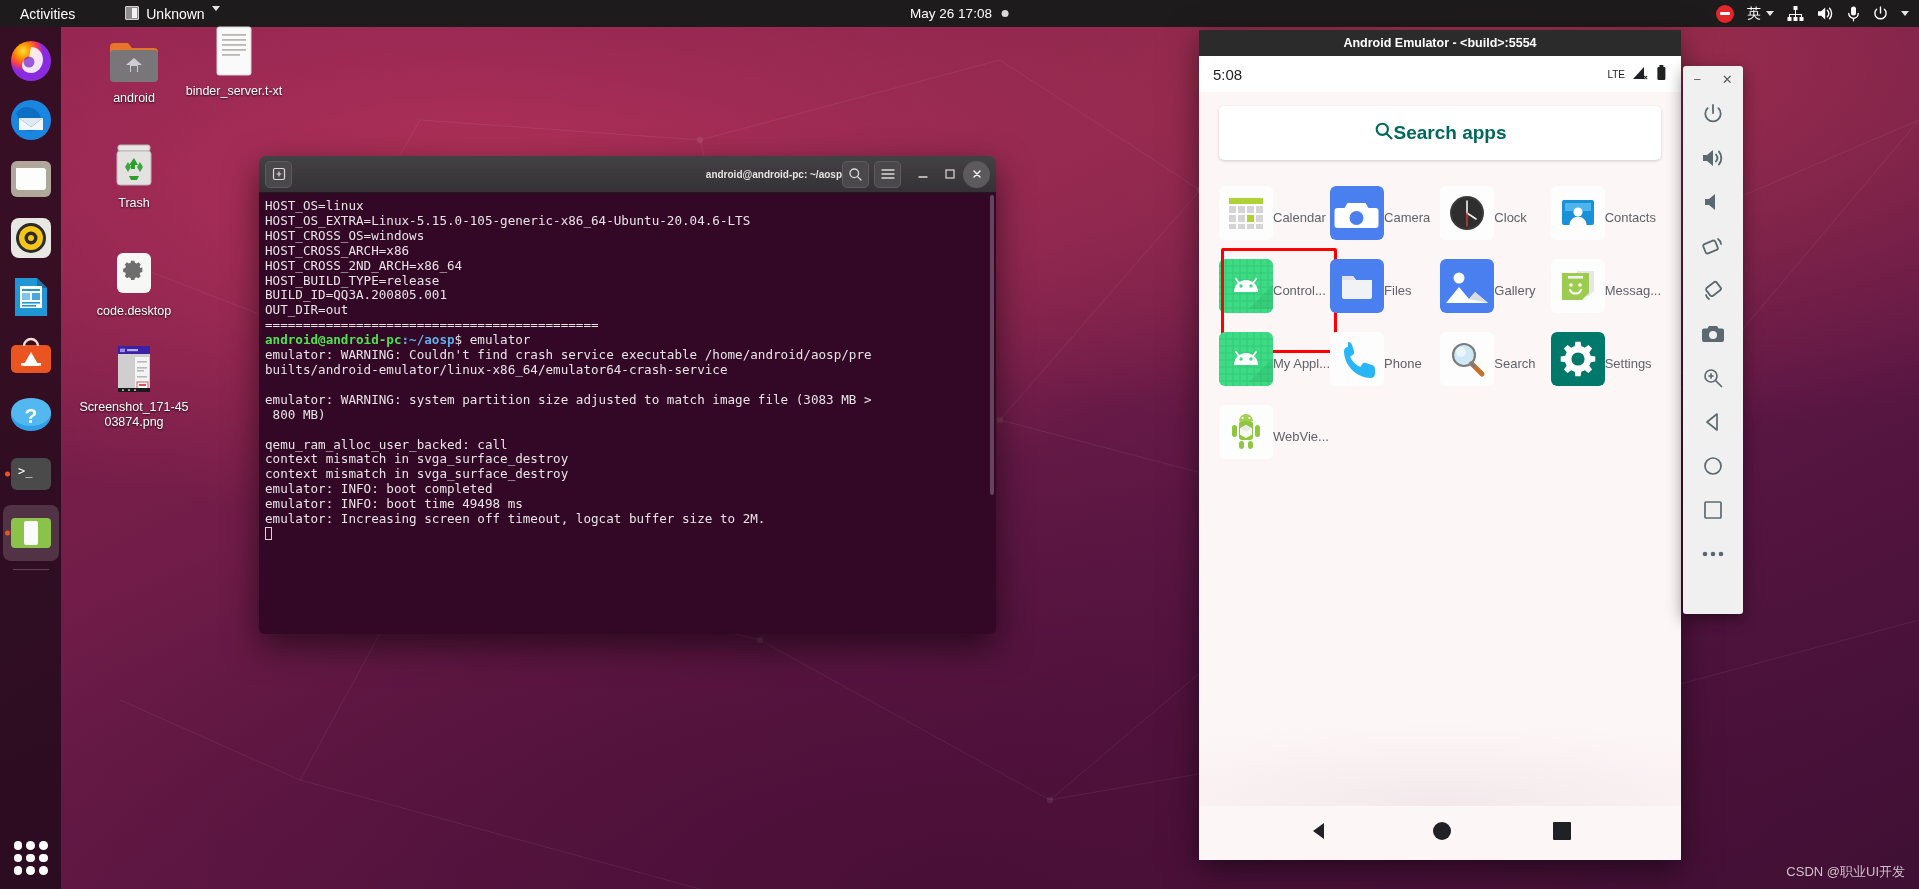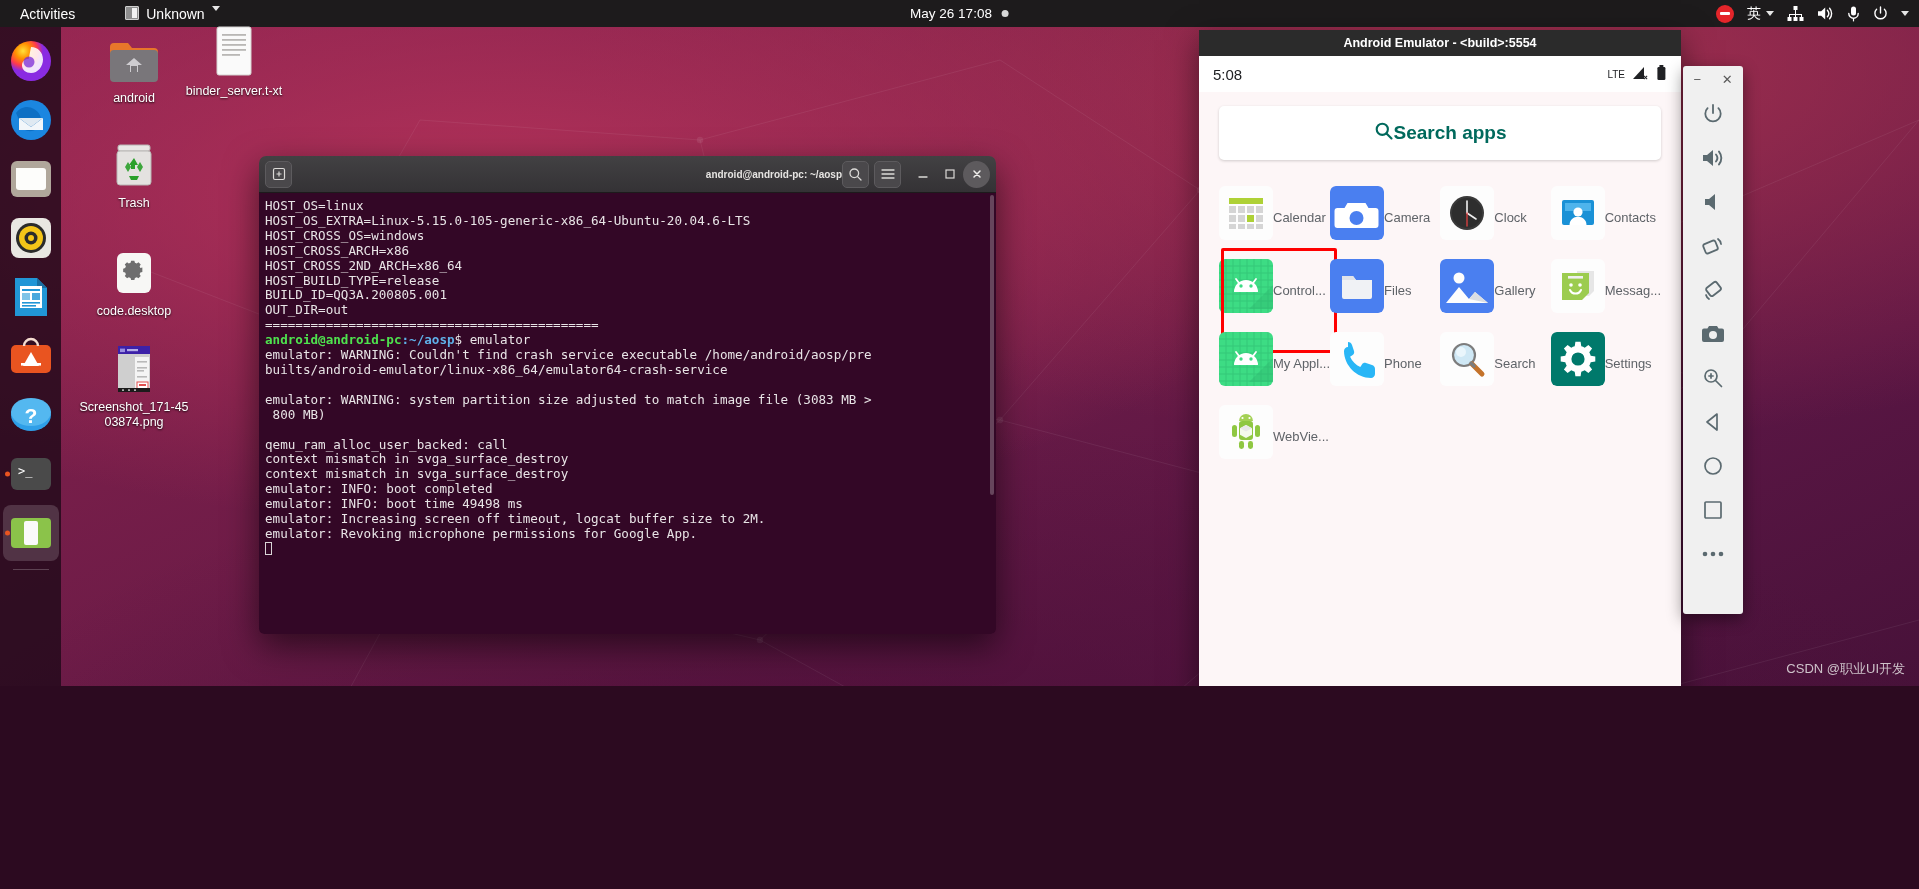--- a/index.html
+++ b/index.html
@@ -2,21 +2,21 @@
 <html><head>
 <meta charset="utf-8">
 <style>
   * { box-sizing: border-box; margin: 0; padding: 0; }
   html, body {
     width: 1919px; height: 889px;
     overflow: hidden;
     font-family: "Liberation Sans", sans-serif;
     background: #2c0a20;
   }
-  #root { position: relative; width: 1919px; height: 686px; overflow: hidden; }
+  #root { position: relative; width: 1919px; height: 889px; overflow: hidden; }
 
   
   .wallpaper {
     position: absolute; left: 0; top: 0; width: 1919px; height: 889px;
     background:
       radial-gradient(ellipse 70% 60% at 26% 22%, #b4325a 0%, rgba(180,50,90,0) 62%),
       radial-gradient(ellipse 80% 70% at 78% 8%, #a3304f 0%, rgba(163,48,79,0) 60%),
       radial-gradient(ellipse 90% 80% at 50% 100%, #4a0f37 0%, rgba(74,15,55,0) 65%),
       linear-gradient(155deg, #8e2350 0%, #7b1f4a 22%, #6a1b47 45%, #5a1644 68%, #3d0f33 100%);
   }
@@ -445,21 +445,20 @@
           <div class="line"> </div>
           <div class="line">emulator: WARNING: system partition size adjusted to match image file (3083 MB &gt;</div>
           <div class="line"> 800 MB)</div>
           <div class="line"> </div>
           <div class="line">qemu_ram_alloc_user_backed: call</div>
           <div class="line">context mismatch in svga_surface_destroy</div>
           <div class="line">context mismatch in svga_surface_destroy</div>
           <div class="line">emulator: INFO: boot completed</div>
           <div class="line">emulator: INFO: boot time 49498 ms</div>
           <div class="line">emulator: Increasing screen off timeout, logcat buffer size to 2M.</div>
-          <div class="line">emulator: Revoking microphone permissions for Google App.</div>
         </div>
       <div class="line"><span class="cursor"></span></div>
       <div class="term-scroll"></div>
     </div>
   </div>
 
   <div class="emu">
     <div class="emu-tb">
       <span>Android Emulator - &lt;build&gt;:5554</span>
     </div>

